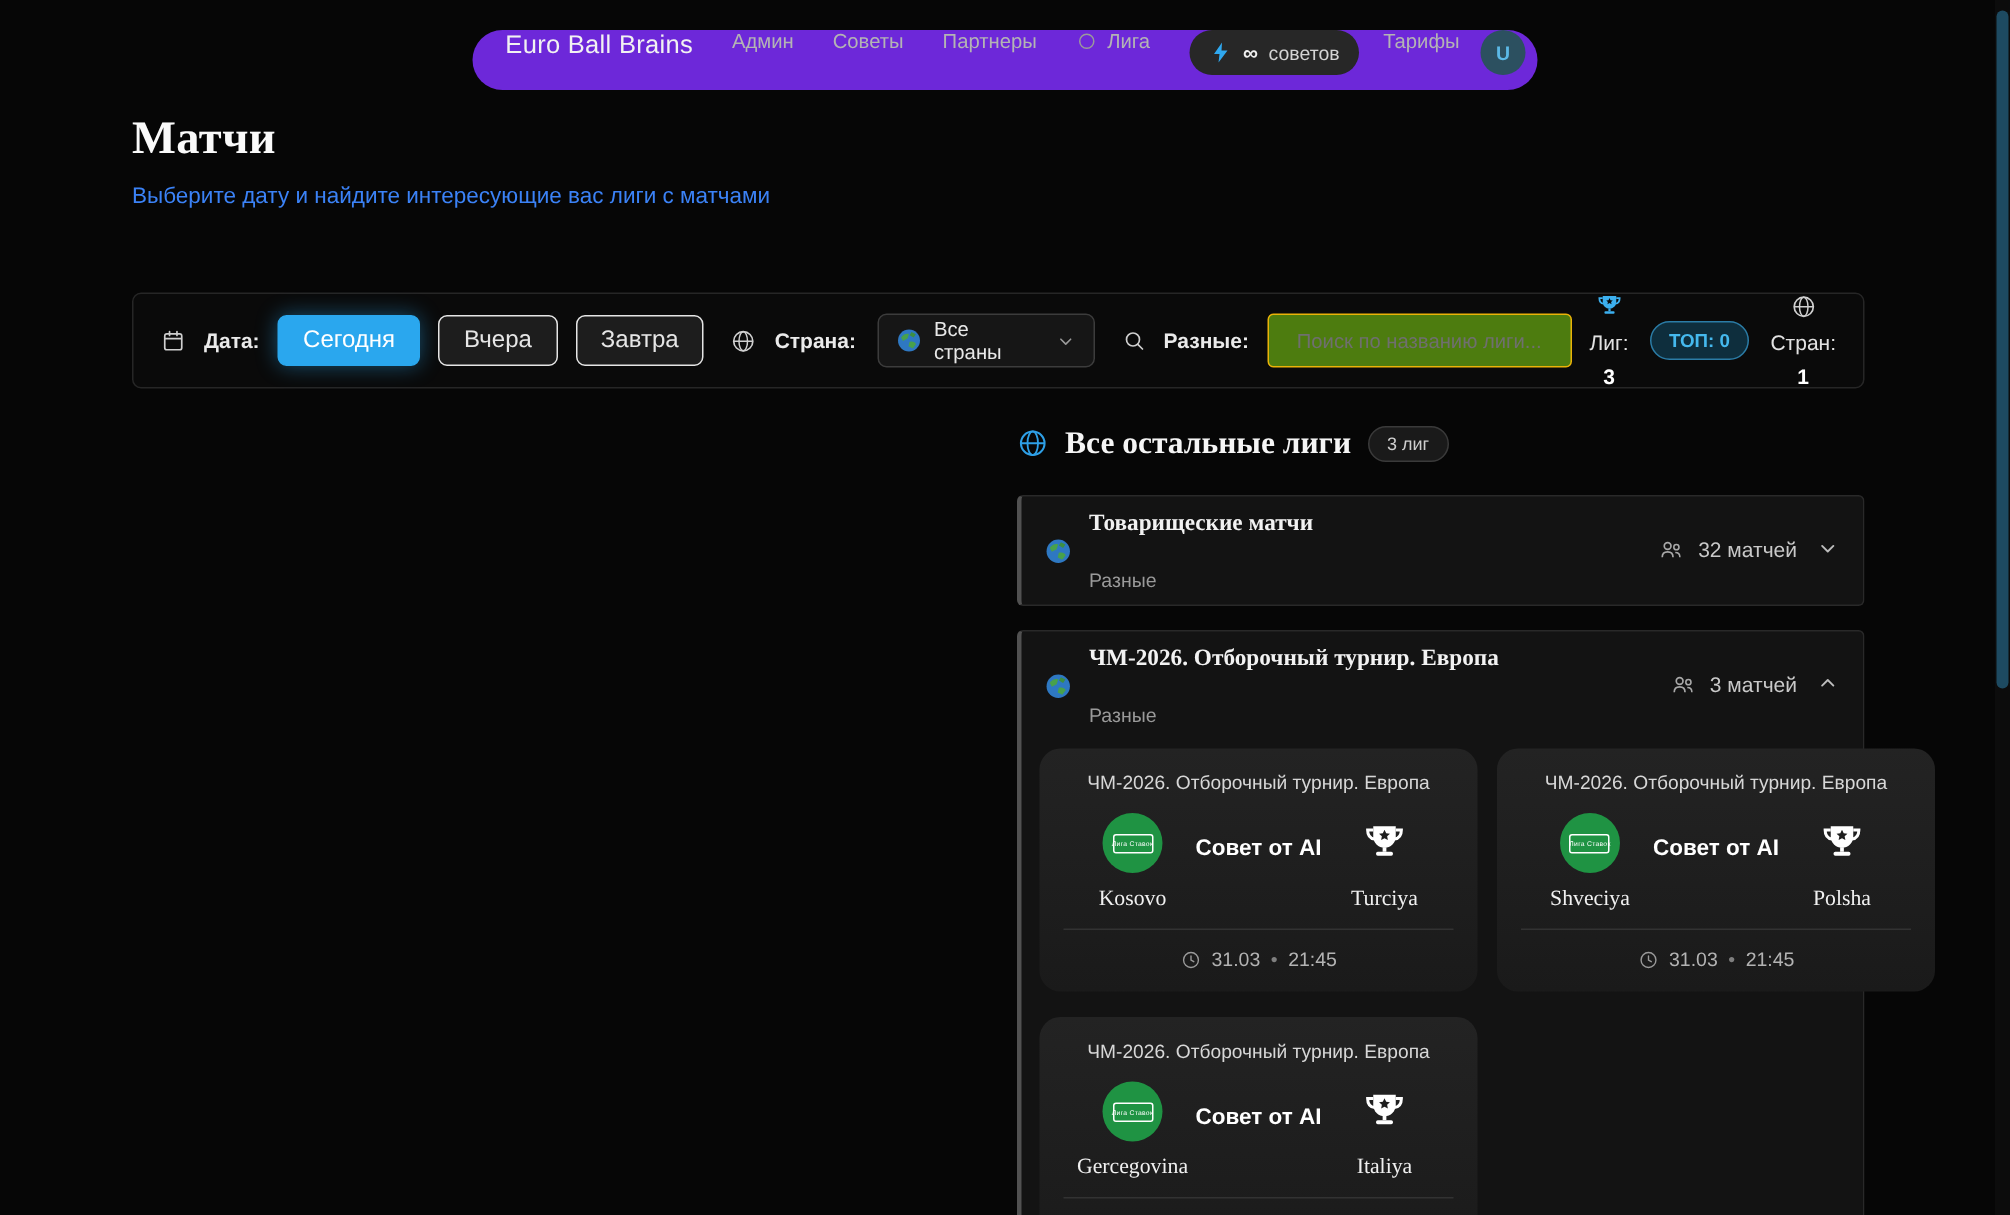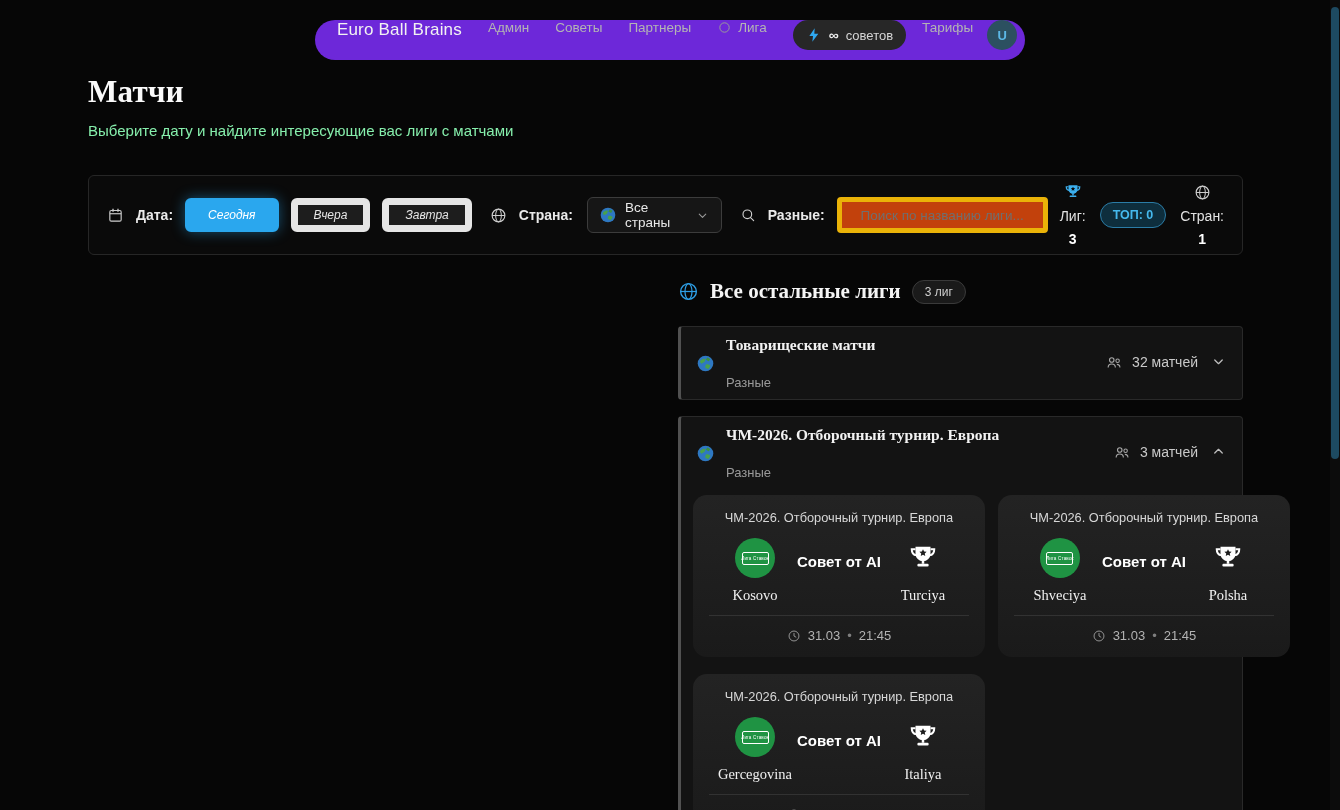--- a/index.html
+++ b/index.html
@@ -30,45 +30,44 @@
   .tips-inf { color:#f0f0f0; font-size:14px; font-weight:bold; }
   .tips-lbl { color:#d4d4d4; font-size:13px; }
   .avatar {
     width:30px; height:30px; border-radius:50%; background:#2c5060; color:#5cb9e6;
     display:flex; align-items:center; justify-content:center; font-size:13px; font-weight:bold; cursor:pointer;
   }
 
   
   .page { padding:0 97px 0 88px; }
   .page-title { font-family:"Liberation Serif", serif; font-size:31px; font-weight:bold; color:#fafafa; margin-top:14px; letter-spacing:.3px; }
-  .page-subtitle { font-size:15px; color:#86efac; margin-top:12px; }
+  .page-subtitle { font-size:15px; color:#3b82f6; margin-top:12px; }
 
   
   .filter-bar {
-    margin-top:36px; height:80px; border:1px solid #262626; border-radius:6px;
+    margin-top:56px; height:64px; border:1px solid #262626; border-radius:6px;
     display:flex; align-items:center; padding:0 18px; gap:12px; background:#0a0a0a;
   }
   .flt-label { font-size:14px; font-weight:bold; color:#eaeaea; white-space:nowrap; }
   .date-btn {
-    height:34px; padding:0 16px; border-radius:6px; font-size:12px; color:#e6e6e6;
-    background:#1d1d1d; border:7px solid #e5e5e5; cursor:pointer; white-space:nowrap;
+    height:34px; padding:0 16px; border-radius:6px; font-size:16px; color:#e6e6e6;
+    background:#1d1d1d; border:1px solid #e5e5e5; cursor:pointer; white-space:nowrap;
     font-family:"Liberation Sans", sans-serif;
-    font-style:italic;
   }
   .date-btn.active {
     background:#2aa7ee; border-color:#2aa7ee; color:#fff;
     box-shadow:0 0 14px rgba(42,167,238,.45);
   }
   .country-select {
     display:flex; align-items:center; gap:9px; width:170px; height:36px; background:#161616;
     border:1px solid #3c3c3c; border-radius:6px; padding:0 12px; cursor:pointer; margin-left:2px;
   }
   .country-select .val { font-size:13.5px; color:#e8e8e8; flex:1; }
   .search-input {
-    width:238px; height:36px; background:#c2410c; border:5px solid #eab308; border-radius:4px;
+    width:238px; height:36px; background:#4d7c0f; border:1px solid #eab308; border-radius:4px;
     color:#ddd; font-size:13.5px; padding:0 12px; text-align:center; outline:none;
     font-family:"Liberation Sans", sans-serif;
   }
   .search-input::placeholder { color:#6f6f6f; }
   .stats { margin-left:auto; display:flex; align-items:center; gap:14px; }
   .stat { display:flex; align-items:center; gap:7px; font-size:14px; color:#e2e2e2; white-space:nowrap;flex-direction:column; }
   .stat b { color:#fff; }
   .top-badge {
     font-size:12.5px; font-weight:bold; color:#45b9ee; background:#0e2e3d;
     border:1px solid #2b7ca6; border-radius:14px; padding:5px 12px; cursor:pointer; white-space:nowrap;

